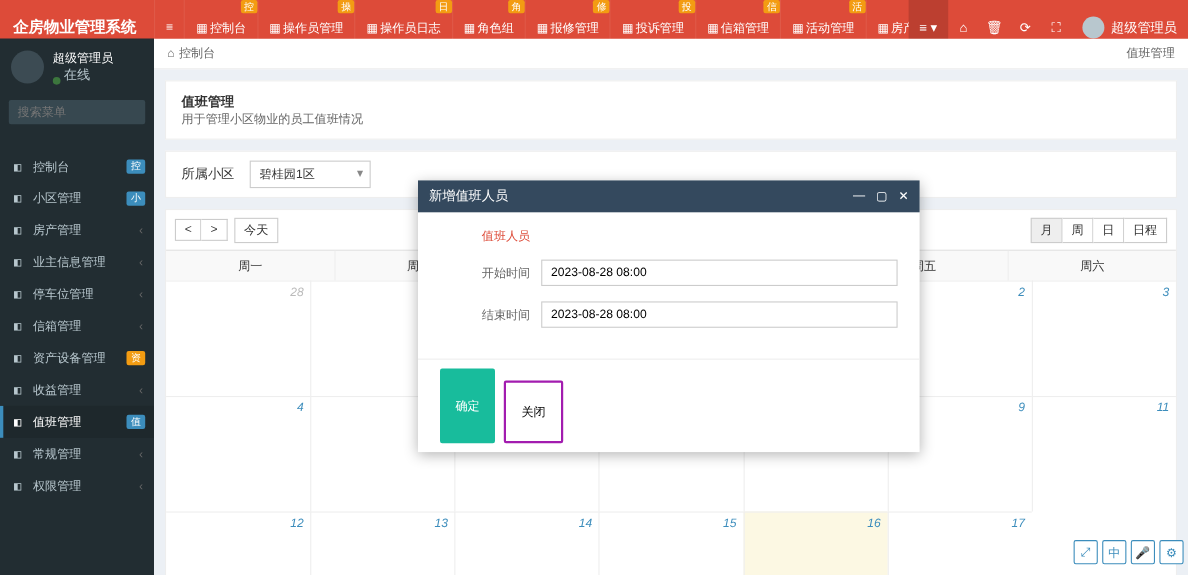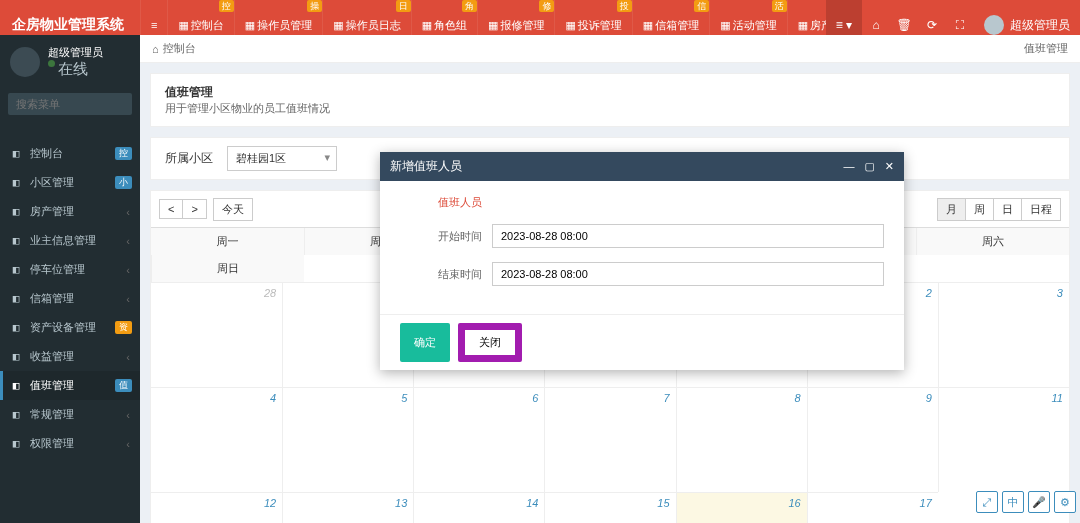--- a/index.html
+++ b/index.html
@@ -14,21 +14,21 @@
 .topicons { display:flex; align-items:center; }
 .topicons .ic { width: 28px; display:flex; align-items:center; justify-content:center; cursor:pointer; }
 .user { display:flex; align-items:center; padding:0 10px; gap:6px; }
 .avatar { width:20px; height:20px; border-radius:50%; background:#b8c7ce; }
 
 
 .sidebar { position:absolute; left:0; top:35px; bottom:0; width:140px; background:#222d32; color:#b8c7ce; }
 .sb-user { display:flex; align-items:center; gap:8px; padding:10px; }
 .sb-av { width:30px; height:30px; border-radius:50%; background:#3c4b53; }
 .sb-user .nm { font-size:11px; color:#fff; }
-.sb-user .st { font-size:15px; color:#b8c7ce; display:flex; align-items:flex-start; gap:3px; }
+.sb-user .st { font-size:12px; color:#b8c7ce; display:flex; align-items:flex-end; gap:3px; }
 .sb-user .dot { width:7px; height:7px; border-radius:50%; background:#3c763d; display:inline-block; }
 .sb-search { margin:4px 8px 24px; }
 .sb-search input { width:100%; background:#374850; border:0; color:#ccc; padding:5px 8px; font-size:11px; border-radius:2px; }
 .sb-menu { list-style:none; }
 .sb-menu li { display:flex; align-items:center; padding:7px 10px; font-size:11px; cursor:pointer; gap:8px; position:relative; }
 .sb-menu li.active { background:#1e282c; color:#fff; border-left:3px solid #3c8dbc; padding-left:7px; }
 .sb-menu li .bdg { position:absolute; right:8px; background:#3c8dbc; color:#fff; font-size:9px; padding:0 4px; border-radius:2px; }
 .sb-menu li .bdg.y { background:#f39c12; }
 .sb-ic { width:12px; text-align:center; font-family:monospace; }
 
@@ -55,34 +55,34 @@
 .cal-head div:first-child { border-left:0; }
 .cal-body { display:grid; grid-template-columns:repeat(7,1fr); grid-auto-rows:105px; }
 .cell { border-left:1px solid #eee; border-top:1px solid #eee; position:relative; padding:4px 6px; font-size:11px; text-align:right;font-style:italic; }
 .cell:nth-child(7n+1) { border-left:0; }
 .cell.other { color:#bbb; }
 .cell .n { color:#3c8dbc; }
 .cell.other .n { color:#bbb; }
 .cell.today { background:#fcf8e3; }
 
 
-.modal { position:absolute; left:380px; top:152px; width:524px; background:#fff; box-shadow:0 3px 12px rgba(0,0,0,.3); z-index:50; }
+.modal { position:absolute; left:380px; top:164px; width:456px; background:#fff; box-shadow:0 3px 12px rgba(0,0,0,.3); z-index:50; }
 .modal-head { background:#34495e; color:#fff; padding:6px 10px; font-size:12px; display:flex; align-items:center; justify-content:space-between; }
 .modal-head .ctrls { display:flex; gap:10px; font-size:11px; }
 .modal-head .ctrls span { cursor:pointer; }
 .modal-body { padding:14px 20px; }
 .frow { display:flex; align-items:center; margin-bottom:14px; }
 .frow label { width:92px; text-align:right; font-size:11px; color:#666; padding-right:10px; }
 .frow label.req { color:#dd4b39; }
 .frow .inp { flex:1; border:1px solid #ccc; padding:5px 8px; font-size:11px; }
 .frow .selinp { flex:1; border:1px solid #ccc; padding:5px 8px; font-size:11px; position:relative; cursor:pointer; }
 .frow .selinp:after { content:"▾"; position:absolute; right:8px; color:#888; }
 .modal-foot { border-top:1px solid #eee; padding:8px 20px; display:flex; gap:8px; }
 .btn-primary { background:#18bc9c; color:#fff; border:0; padding:5px 14px; font-size:11px; cursor:pointer; border-radius:2px; }
-.btn-default { background:#fff; border:7px solid #a21caf; padding:5px 14px; font-size:11px; cursor:pointer; border-radius:2px; }
+.btn-default { background:#fff; border:2px solid #a21caf; padding:19px 14px; font-size:11px; cursor:pointer; border-radius:2px;margin-top:11px; }
 
 
 .floats { position:absolute; right:4px; bottom:10px; display:flex; flex-direction:row; gap:4px; z-index:60; }
 .floats .fb { width:22px; height:22px; border:1px solid #3c8dbc; color:#3c8dbc; background:#fff; display:flex; align-items:center; justify-content:center; font-size:11px; cursor:pointer; border-radius:2px; }
 </style>
 </head>
 <body>
 
 <div class="top">
   <div class="logo">企房物业管理系统</div>
@@ -217,21 +217,20 @@
           <div class="btn">日程</div>
         </div>
     </div>
     <div class="cal-head" id="calhead">
         <div>周一</div>
         <div>周二</div>
         <div>周三</div>
         <div>周四</div>
         <div>周五</div>
         <div>周六</div>
-        <div>周日</div>
       </div>
     <div class="cal-body" id="calbody">
         <div class="cell other"><span class="n">28</span></div>
         <div class="cell other"><span class="n">29</span></div>
         <div class="cell other"><span class="n">30</span></div>
         <div class="cell other"><span class="n">31</span></div>
         <div class="cell"><span class="n">1</span></div>
         <div class="cell"><span class="n">2</span></div>
         <div class="cell"><span class="n">3</span></div>
         <div class="cell"><span class="n">4</span></div>

